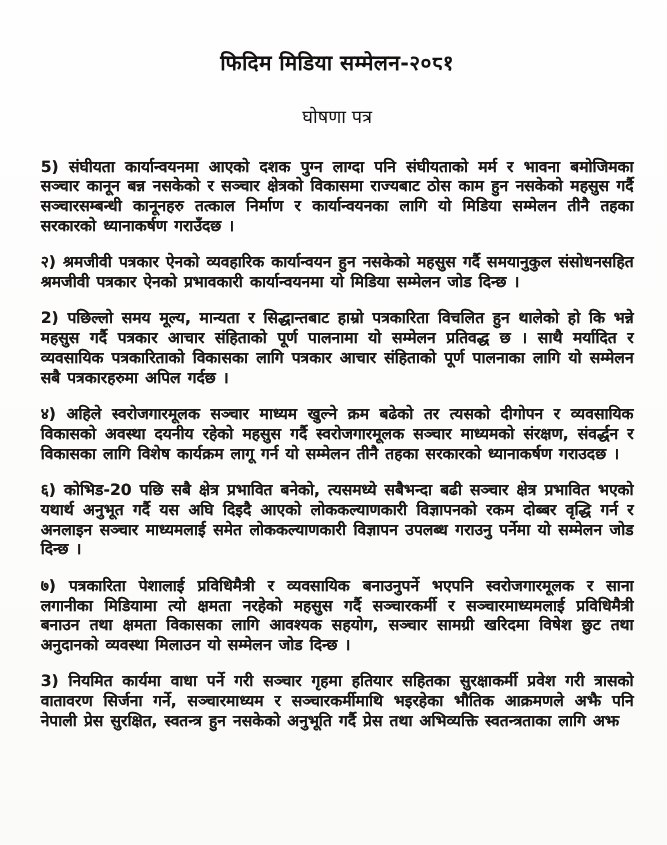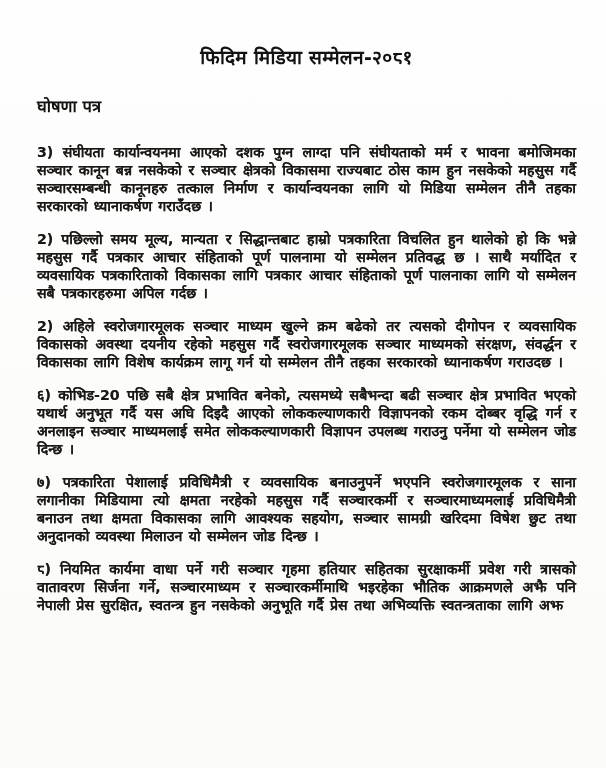--- a/index.html
+++ b/index.html
@@ -24,23 +24,23 @@
   }
   .doc-title {
     text-align: center;
     font-size: 19px;
     font-weight: 700;
     letter-spacing: 0.3px;
     margin: 6px 0 0 0;
     color: #141210;
   }
   .doc-subtitle {
-    text-align: left;
+    text-align: center;
     font-size: 16.5px;
-    font-weight: 700;
+    font-weight: 400;
     margin: 24px 0 0 0;
     color: #141210;
   }
   .body-text {
     margin-top: 26px;
   }
   .para {
     font-size: 14.2px;
     line-height: 18px;
     font-weight: 600;
@@ -59,21 +59,22 @@
 </head>
 <body>
 
 <div class="page">
 
   <h1 class="doc-title">फिदिम मिडिया सम्मेलन-२०८१</h1>
 
   <h2 class="doc-subtitle">घोषणा पत्र</h2>
 
   <div class="body-text">
-    <p class="para">3) संघीयता कार्यान्वयनमा आएको दशक पुग्न लाग्दा पनि संघीयताको मर्म र भावना बमोजिमका सञ्चार कानून बन्न नसकेको र सञ्चार क्षेत्रको विकासमा राज्यबाट ठोस काम हुन नसकेको महसुस गर्दै सञ्चारसम्बन्धी कानूनहरु तत्काल निर्माण र कार्यान्वयनका लागि यो मिडिया सम्मेलन तीनै तहका सरकारको ध्यानाकर्षण गराउँदछ ।</p>
+    <p class="para">5) संघीयता कार्यान्वयनमा आएको दशक पुग्न लाग्दा पनि संघीयताको मर्म र भावना बमोजिमका सञ्चार कानून बन्न नसकेको र सञ्चार क्षेत्रको विकासमा राज्यबाट ठोस काम हुन नसकेको महसुस गर्दै सञ्चारसम्बन्धी कानूनहरु तत्काल निर्माण र कार्यान्वयनका लागि यो मिडिया सम्मेलन तीनै तहका सरकारको ध्यानाकर्षण गराउँदछ ।</p>
+    <p class="para">२) श्रमजीवी पत्रकार ऐनको व्यवहारिक कार्यान्वयन हुन नसकेको महसुस गर्दै समयानुकुल संसोधनसहित श्रमजीवी पत्रकार ऐनको प्रभावकारी कार्यान्वयनमा यो मिडिया सम्मेलन जोड दिन्छ ।</p>
     <p class="para">2) पछिल्लो समय मूल्य, मान्यता र सिद्धान्तबाट हाम्रो पत्रकारिता विचलित हुन थालेको हो कि भन्ने महसुस गर्दै पत्रकार आचार संहिताको पूर्ण पालनामा यो सम्मेलन प्रतिवद्ध छ । साथै मर्यादित र व्यवसायिक पत्रकारिताको विकासका लागि पत्रकार आचार संहिताको पूर्ण पालनाका लागि यो सम्मेलन सबै पत्रकारहरुमा अपिल गर्दछ ।</p>
-    <p class="para">2) अहिले स्वरोजगारमूलक सञ्चार माध्यम खुल्ने क्रम बढेको तर त्यसको दीगोपन र व्यवसायिक विकासको अवस्था दयनीय रहेको महसुस गर्दै स्वरोजगारमूलक सञ्चार माध्यमको संरक्षण, संवर्द्धन र विकासका लागि विशेष कार्यक्रम लागू गर्न यो सम्मेलन तीनै तहका सरकारको ध्यानाकर्षण गराउदछ ।</p>
+    <p class="para">४) अहिले स्वरोजगारमूलक सञ्चार माध्यम खुल्ने क्रम बढेको तर त्यसको दीगोपन र व्यवसायिक विकासको अवस्था दयनीय रहेको महसुस गर्दै स्वरोजगारमूलक सञ्चार माध्यमको संरक्षण, संवर्द्धन र विकासका लागि विशेष कार्यक्रम लागू गर्न यो सम्मेलन तीनै तहका सरकारको ध्यानाकर्षण गराउदछ ।</p>
     <p class="para">६) कोभिड-20 पछि सबै क्षेत्र प्रभावित बनेको, त्यसमध्ये सबैभन्दा बढी सञ्चार क्षेत्र प्रभावित भएको यथार्थ अनुभूत गर्दै यस अघि दिइदै आएको लोककल्याणकारी विज्ञापनको रकम दोब्बर वृद्धि गर्न र अनलाइन सञ्चार माध्यमलाई समेत लोककल्याणकारी विज्ञापन उपलब्ध गराउनु पर्नेमा यो सम्मेलन जोड दिन्छ ।</p>
     <p class="para">७) पत्रकारिता पेशालाई प्रविधिमैत्री र व्यवसायिक बनाउनुपर्ने भएपनि स्वरोजगारमूलक र साना लगानीका मिडियामा त्यो क्षमता नरहेको महसुस गर्दै सञ्चारकर्मी र सञ्चारमाध्यमलाई प्रविधिमैत्री बनाउन तथा क्षमता विकासका लागि आवश्यक सहयोग, सञ्चार सामग्री खरिदमा विषेश छुट तथा अनुदानको व्यवस्था मिलाउन यो सम्मेलन जोड दिन्छ ।</p>
-    <p class="para">८) नियमित कार्यमा वाधा पर्ने गरी सञ्चार गृहमा हतियार सहितका सुरक्षाकर्मी प्रवेश गरी त्रासको वातावरण सिर्जना गर्ने, सञ्चारमाध्यम र सञ्चारकर्मीमाथि भइरहेका भौतिक आक्रमणले अझै पनि नेपाली प्रेस सुरक्षित, स्वतन्त्र हुन नसकेको अनुभूति गर्दै प्रेस तथा अभिव्यक्ति स्वतन्त्रताका लागि अझ</p>
+    <p class="para">3) नियमित कार्यमा वाधा पर्ने गरी सञ्चार गृहमा हतियार सहितका सुरक्षाकर्मी प्रवेश गरी त्रासको वातावरण सिर्जना गर्ने, सञ्चारमाध्यम र सञ्चारकर्मीमाथि भइरहेका भौतिक आक्रमणले अझै पनि नेपाली प्रेस सुरक्षित, स्वतन्त्र हुन नसकेको अनुभूति गर्दै प्रेस तथा अभिव्यक्ति स्वतन्त्रताका लागि अझ</p>
   </div>
 
 </div>
 
 </body></html>

